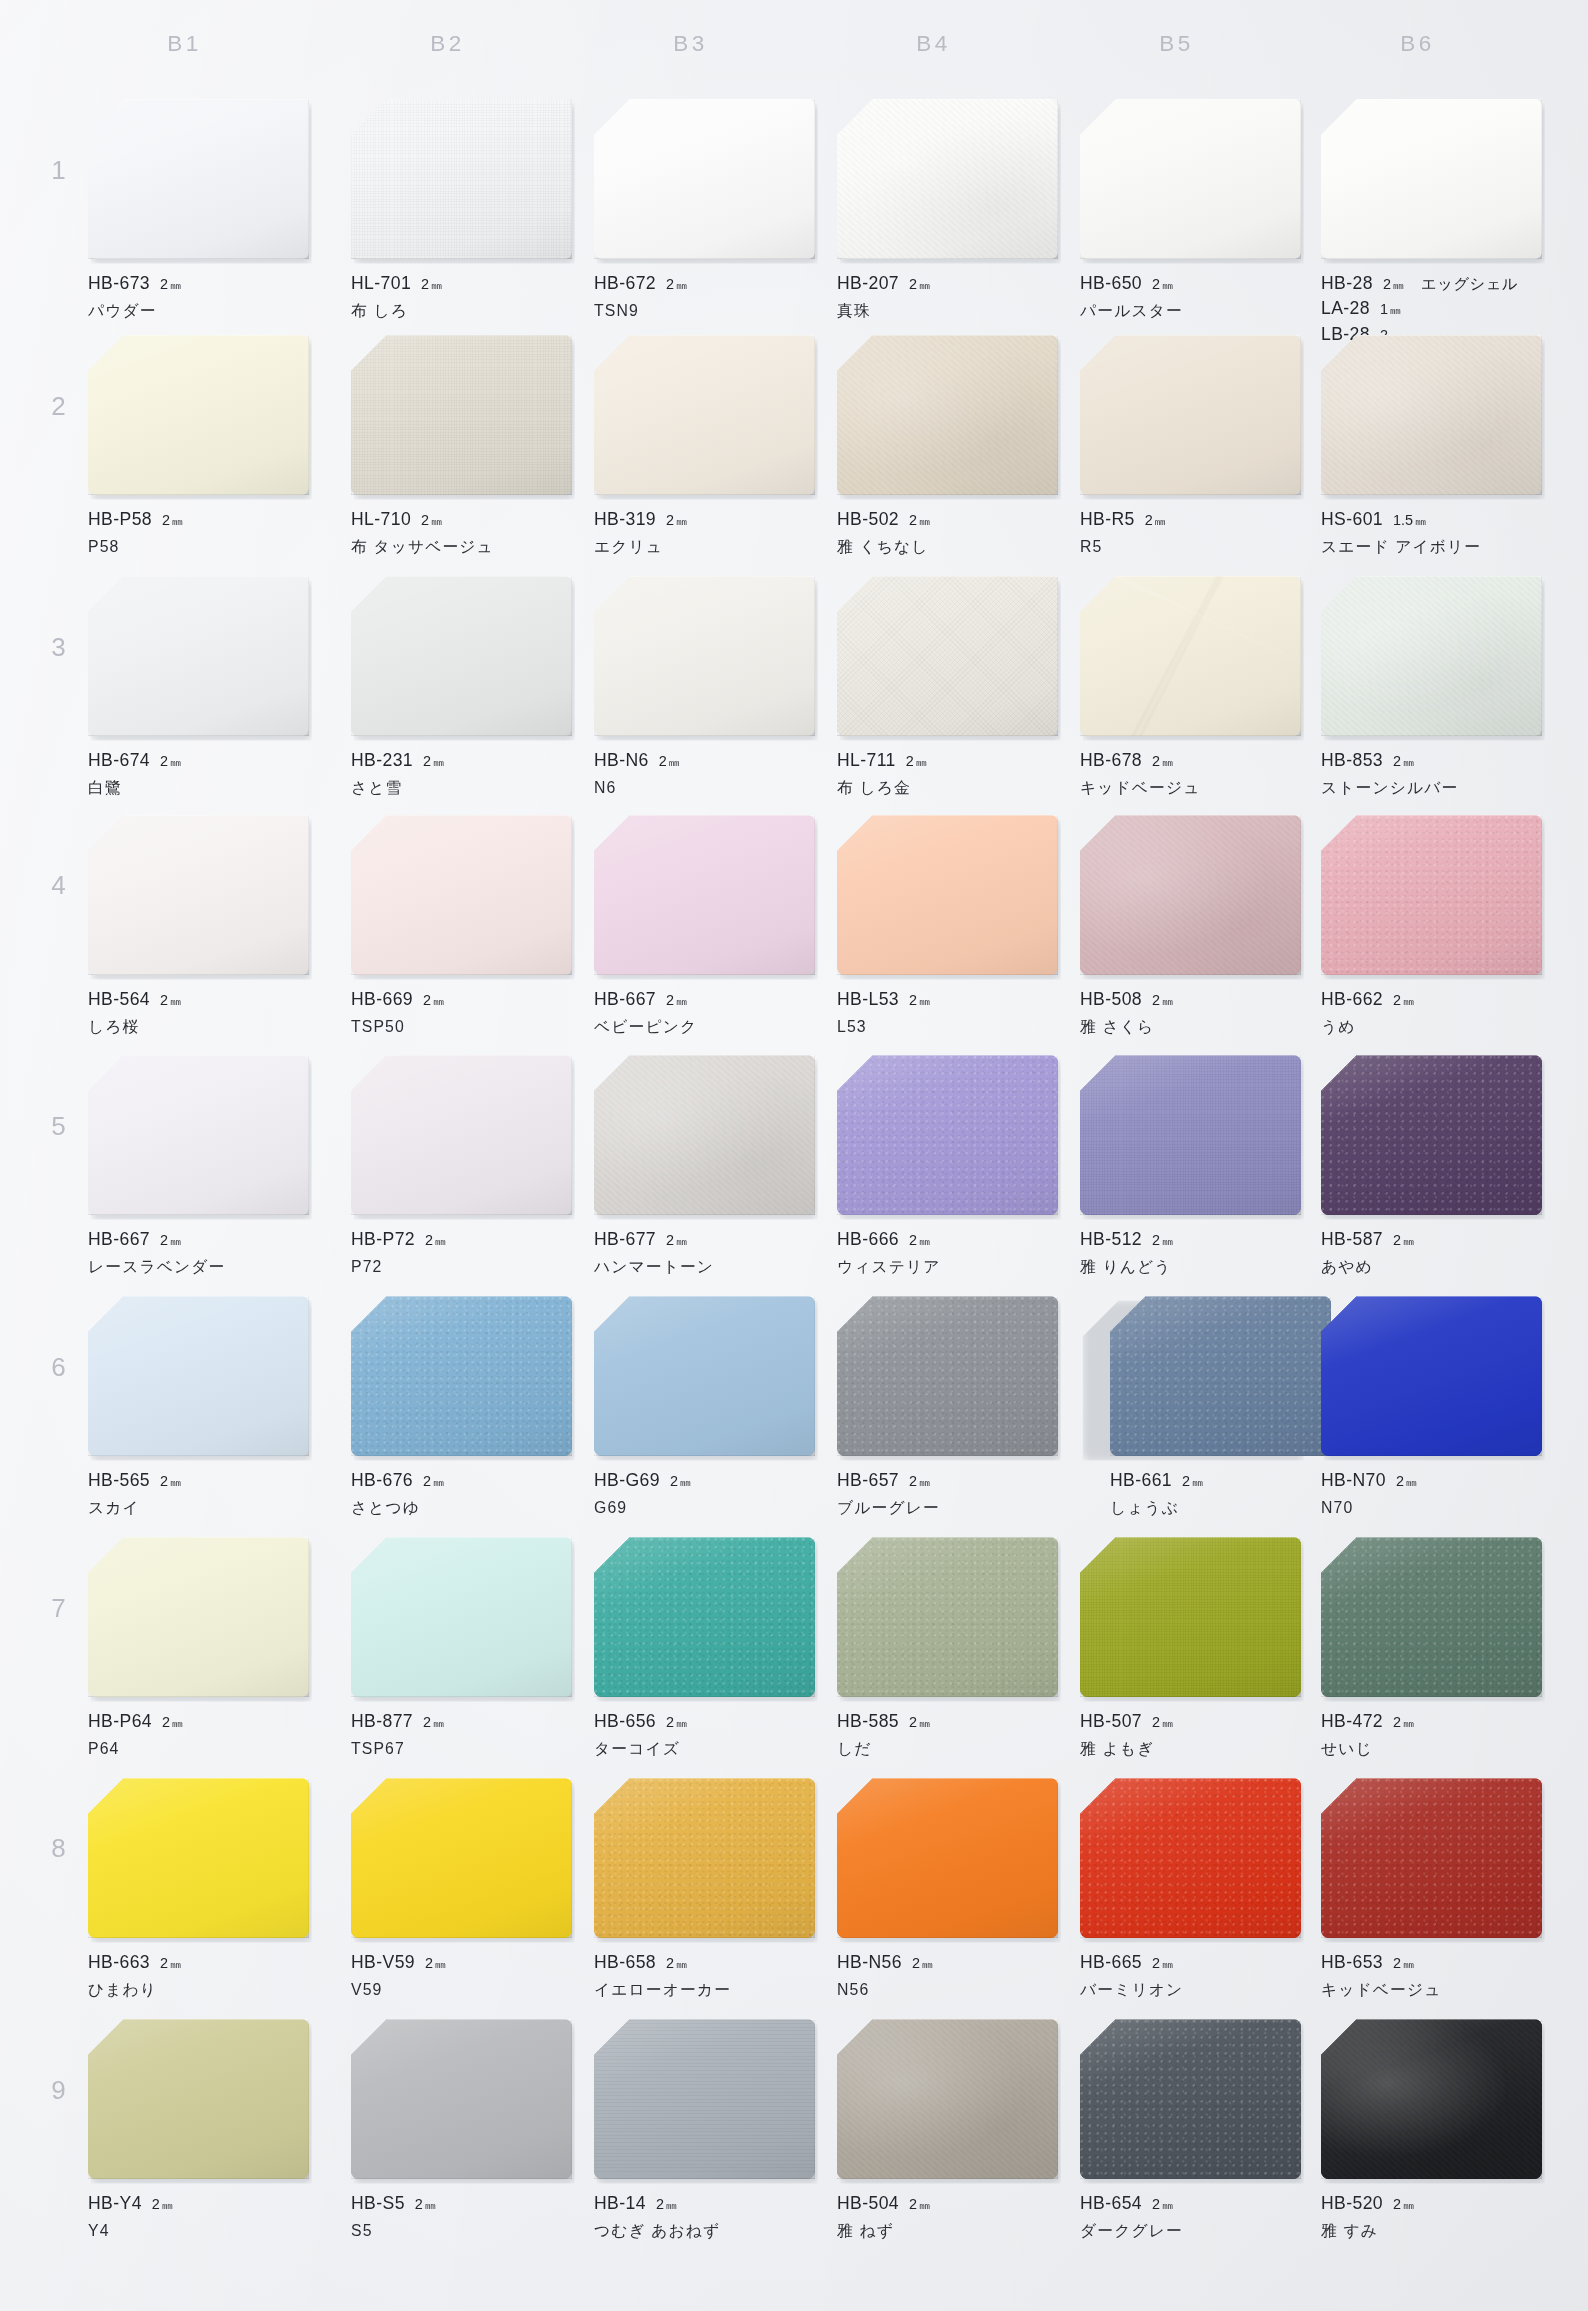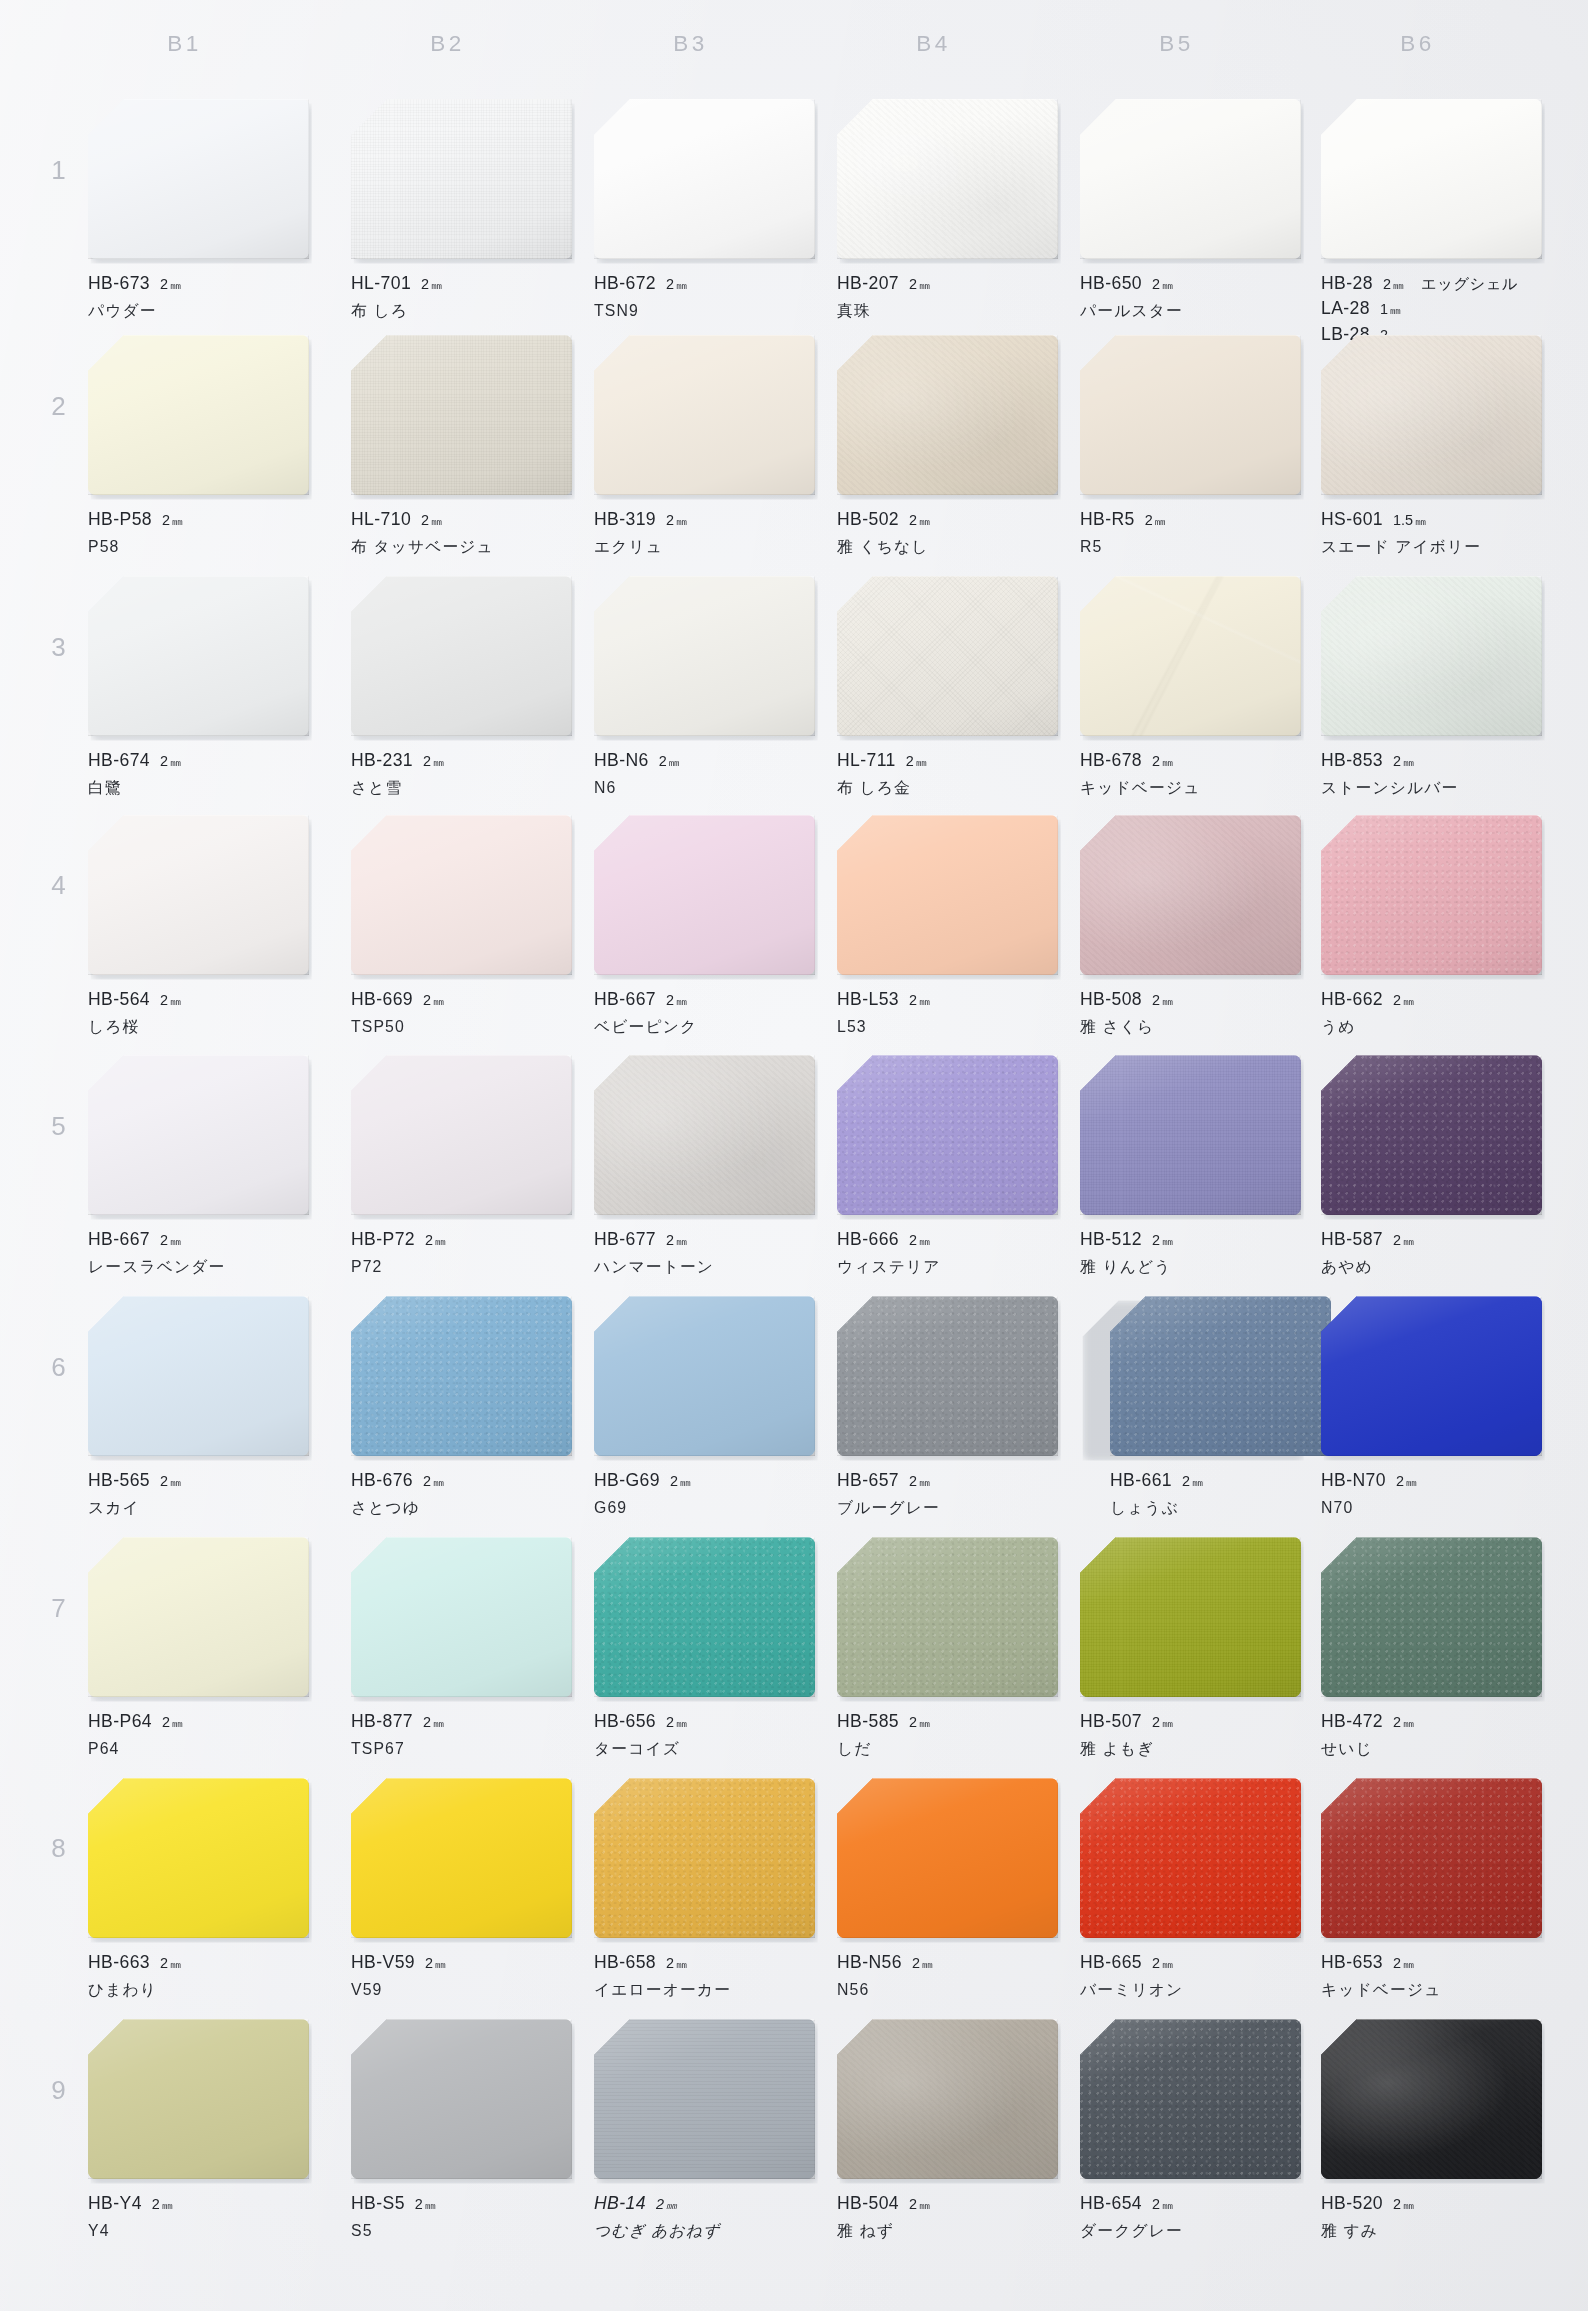--- a/index.html
+++ b/index.html
@@ -1006,21 +1006,21 @@
       </div>
       <div class="labels">
         <div class="lbl-row">
           <span class="code">HB-S5</span>
           <span class="thick">2</span>
           <span class="mm">㎜</span>
         </div>
         <div class="jp">S5</div>
       </div>
     </div>
-    <div class="cell" style="left: 594px; top: 2019px; font-style: italic;">
+    <div class="cell" style="left: 594px; top: 2019px;">
       <div class="chip-shadow"></div>
       <div class="chip" style="background: rgb(169, 176, 184);">
         <div class="face" style="background: rgb(169, 176, 184);"></div>
         <div class="tex-line"></div>
         <div class="shade"></div>
         <div class="edge"></div>
       </div>
       <div class="labels">
         <div class="lbl-row">
           <span class="code">HB-14</span>

